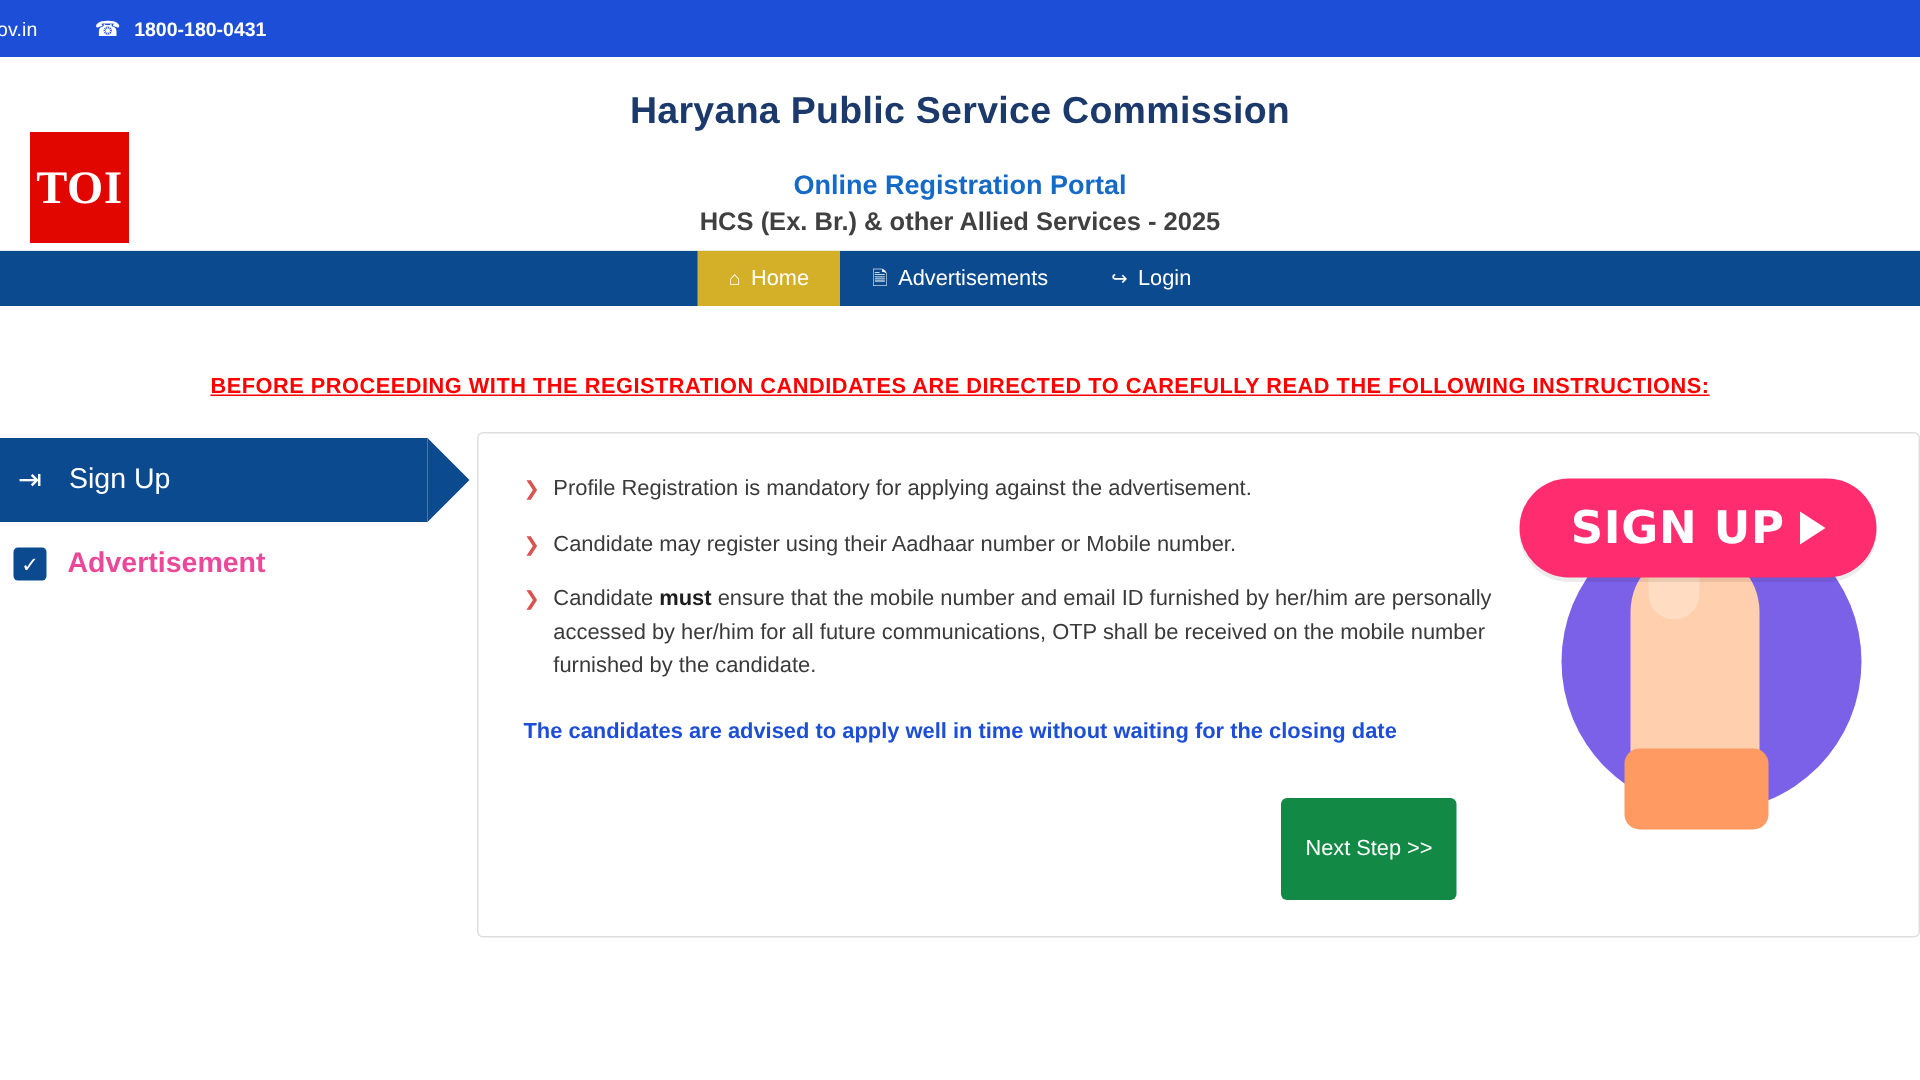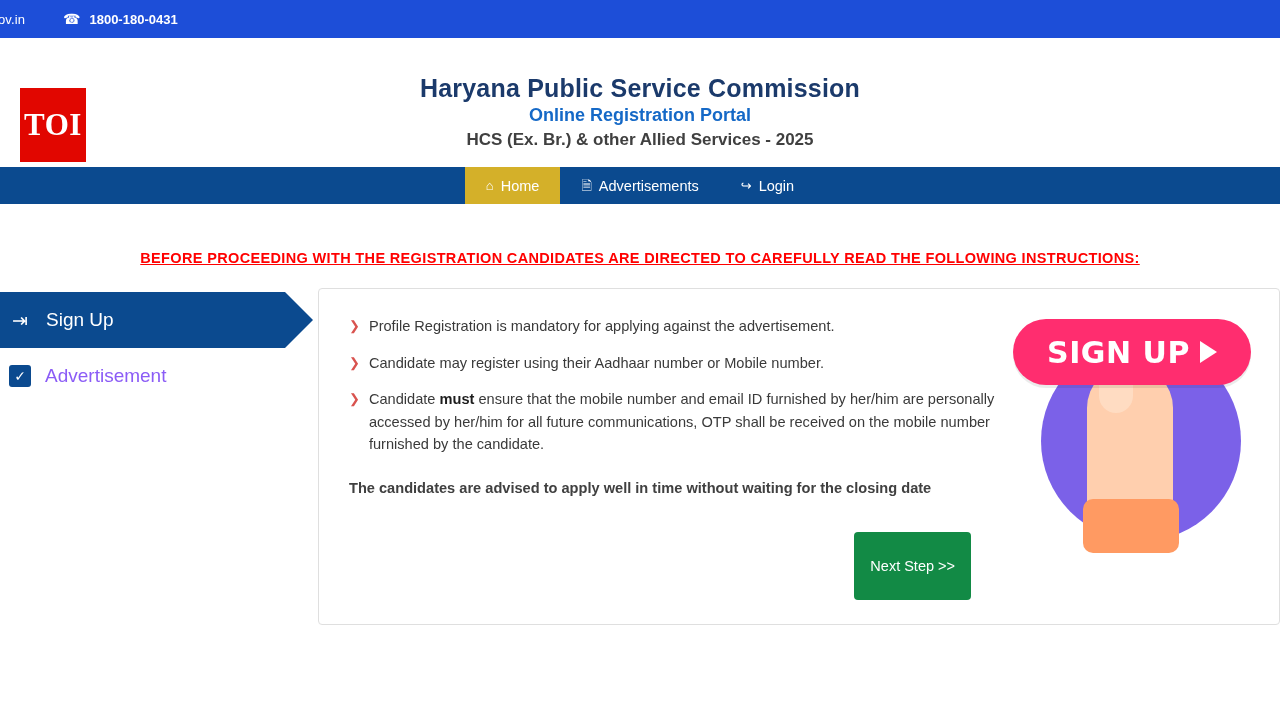--- a/index.html
+++ b/index.html
@@ -65,33 +65,33 @@
     font-family: "Liberation Serif", serif;
     font-weight: bold;
     font-size: 31px;
     display: flex;
     align-items: center;
     justify-content: center;
     letter-spacing: .5px;
   }
   .title-block {
     text-align: center;
-    padding-top: 36px;
+    padding-top: 22px;
   }
   .org-title {
     font-size: 25px;
     font-weight: bold;
     color: #1b3a6b;
     letter-spacing: .2px;
   }
   .portal-title {
     font-size: 18px;
     font-weight: bold;
     color: #1569c7;
-    margin-top: 2px;
+    margin-top: 24px;
   }
   .exam-title {
     font-size: 17px;
     font-weight: bold;
     color: #404040;
     margin-top: 4px;
   }
 
   
   .nav {
@@ -170,21 +170,21 @@
     width: 24px;
     text-align: center;
     font-size: 19px;
     line-height: 1;
   }
   .step.active .step-ico { color: #ffffff; }
   .step-label {
     font-size: 19px;
   }
   .step.active .step-label { color: #ffffff; }
-  .step.inactive .step-label { color: #8b5cf6; }
+  .step.inactive .step-label { color: #ec4899; font-weight: bold; }
   .check-box {
     width: 22px;
     height: 22px;
     background: #0b4a8f;
     border-radius: 3px;
     color: #ffffff;
     font-size: 14px;
     display: flex;
     align-items: center;
     justify-content: center;
@@ -215,21 +215,21 @@
   }
   .bullet .chev {
     color: #d9534f;
     font-size: 13px;
     line-height: 1.7;
   }
   .bullet b { color: #1d1d1d; }
   .advisory {
     font-size: 14.6px;
     font-weight: bold;
-    color: #404040;
+    color: #1d4ed8;
     margin: 24px 0 0 0;
     max-width: 680px;
   }
   .next-row {
     display: flex;
     justify-content: flex-end;
     padding-right: 278px;
     margin-top: 36px;
   }
   .next-btn {

